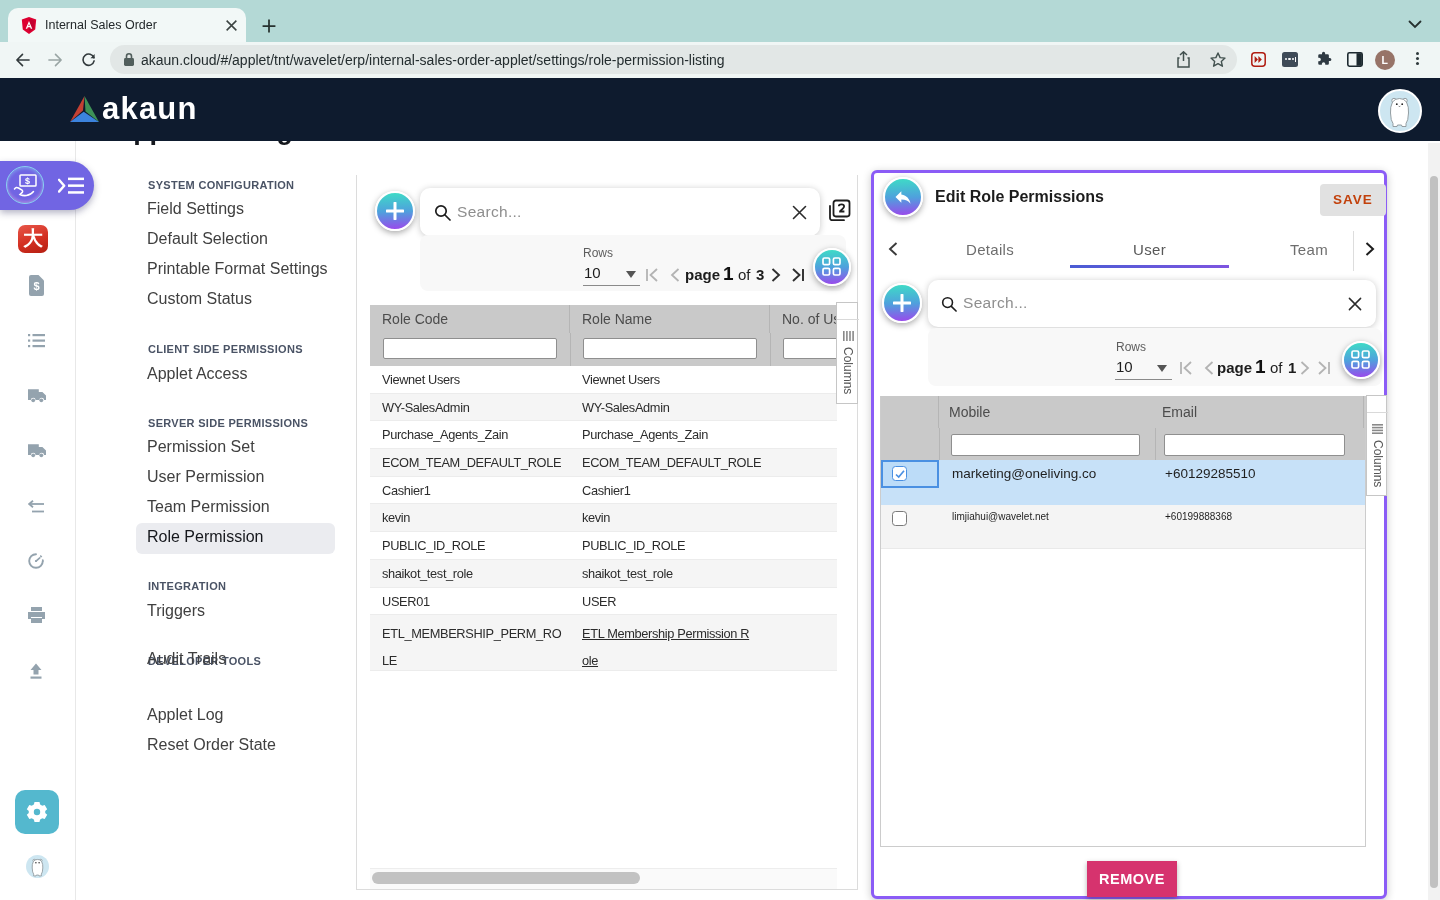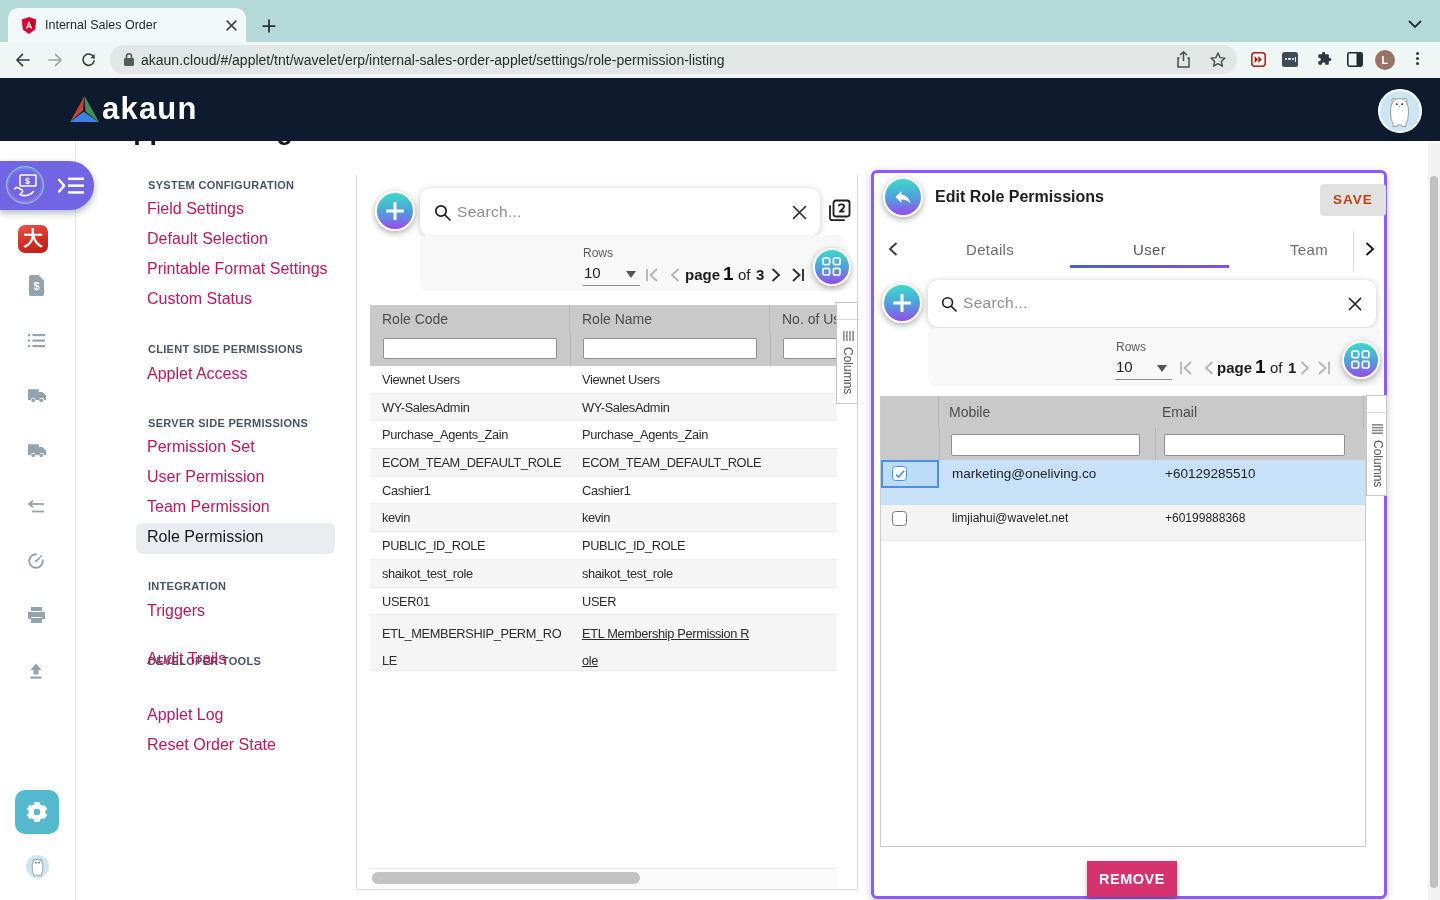--- a/index.html
+++ b/index.html
@@ -1,21 +1,21 @@
 <!DOCTYPE html>
 <html><head>
 <meta charset="utf-8">
 <style>
 * { margin:0; padding:0; box-sizing:border-box; }
 html,body { width:1440px; height:900px; overflow:hidden; }
 body { font-family:"Liberation Sans",sans-serif; position:relative; background:#fff; }
 .t { position:absolute; white-space:nowrap; }
 .sv { position:absolute; }
 .gbtn { position:absolute; border-radius:50%; background:linear-gradient(178deg,#3edcc6 0%,#4fa0dd 52%,#9b48ec 100%); border:2.5px solid #fff; box-shadow:0 2px 6px rgba(0,0,0,.35); }
-.navlink { position:absolute; white-space:nowrap; font-size:16px; color:#be185d; letter-spacing:0; }
+.navlink { position:absolute; white-space:nowrap; font-size:16px; color:#404040; letter-spacing:0; }
 .navhead { position:absolute; white-space:nowrap; font-size:11px; font-weight:bold; color:#4a5365; letter-spacing:.3px; }
 .cell { float:left; height:100%; overflow:hidden; white-space:nowrap; }
 </style>
 </head>
 <body>
 
 <div class="sv" style="left:0;top:0;width:1440px;height:42px;background:#b4d9d6;">
   <div class="sv" style="left:8px;top:8px;width:238px;height:34px;background:#f2f8f7;border-radius:10px 10px 0 0;"></div>
   <svg class="sv" style="left:21px;top:17px" width="16" height="17" viewBox="0 0 24 26">
     <path d="M12 0 L23 4 L21.5 19 L12 26 L2.5 19 L1 4 Z" fill="#dd0031"></path>
@@ -417,21 +417,21 @@
     <div style="height:45px;background:#c7e1f8;position:relative;font-size:13.5px;color:#1f1f1f;">
       <div style="position:absolute;left:0;top:0;width:58px;height:28px;border:2px solid #4a90e2;background:#bcdcf8;"></div>
       <div style="position:absolute;left:11px;top:6px;width:15px;height:15px;background:#fff;border:1.6px solid #4a90e2;border-radius:3.5px;">
         <svg width="12" height="12" viewBox="0 0 12 12" style="position:absolute;left:0.5px;top:0.5px">
             <path d="M2 6.5 L4.7 9 L10 2.8" stroke="#4a90e2" stroke-width="1.7" fill="none"></path>
           </svg>
       </div>
       <div style="position:absolute;left:71px;top:6px;">marketing@oneliving.co</div>
       <div style="position:absolute;left:284px;top:6px;">+60129285510</div>
     </div>
-    <div style="height:36px;background:#f4f4f4;position:relative;font-size:12px;color:#1f1f1f;border-bottom:1px solid #e9e9e9;">
+    <div style="height:44px;background:#f4f4f4;position:relative;font-size:10px;color:#1f1f1f;border-bottom:1px solid #e9e9e9;">
       <div style="position:absolute;left:11px;top:6px;width:15px;height:15px;background:#fff;border:1.6px solid #7a7a7a;border-radius:3.5px;"></div>
       <div style="position:absolute;left:71px;top:6px;">limjiahui@wavelet.net</div>
       <div style="position:absolute;left:284px;top:6px;">+60199888368</div>
     </div>
   </div>
 
   <div class="sv" style="left:492px;top:222px;width:21px;height:101px;background:#fff;border:1px solid #c6c6c6;">
     <div style="position:absolute;left:0;top:16px;width:21px;height:1px;background:#d9d9d9;"></div>
     <svg style="position:absolute;left:5px;top:28px" width="11" height="10" viewBox="0 0 11 10">
         <g fill="#8a8a8a">

